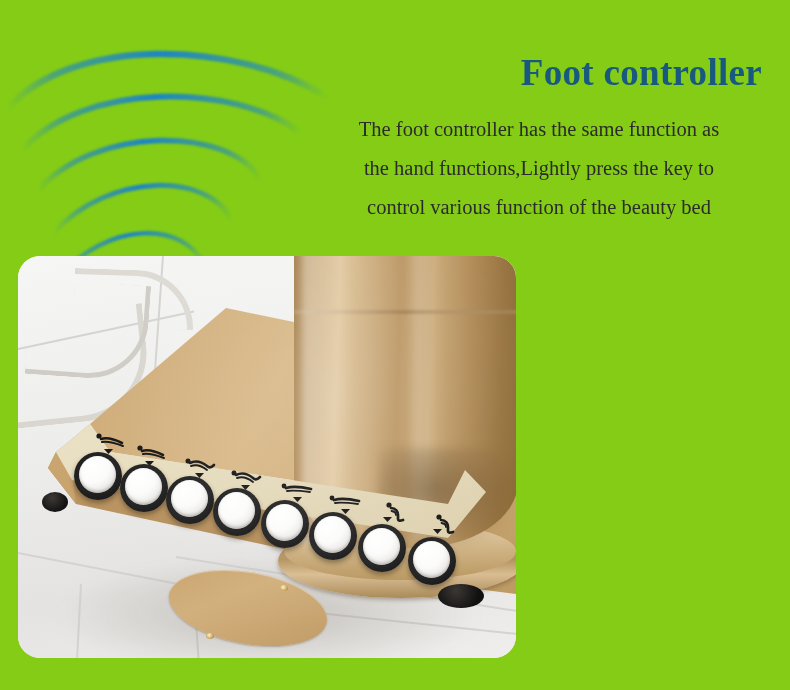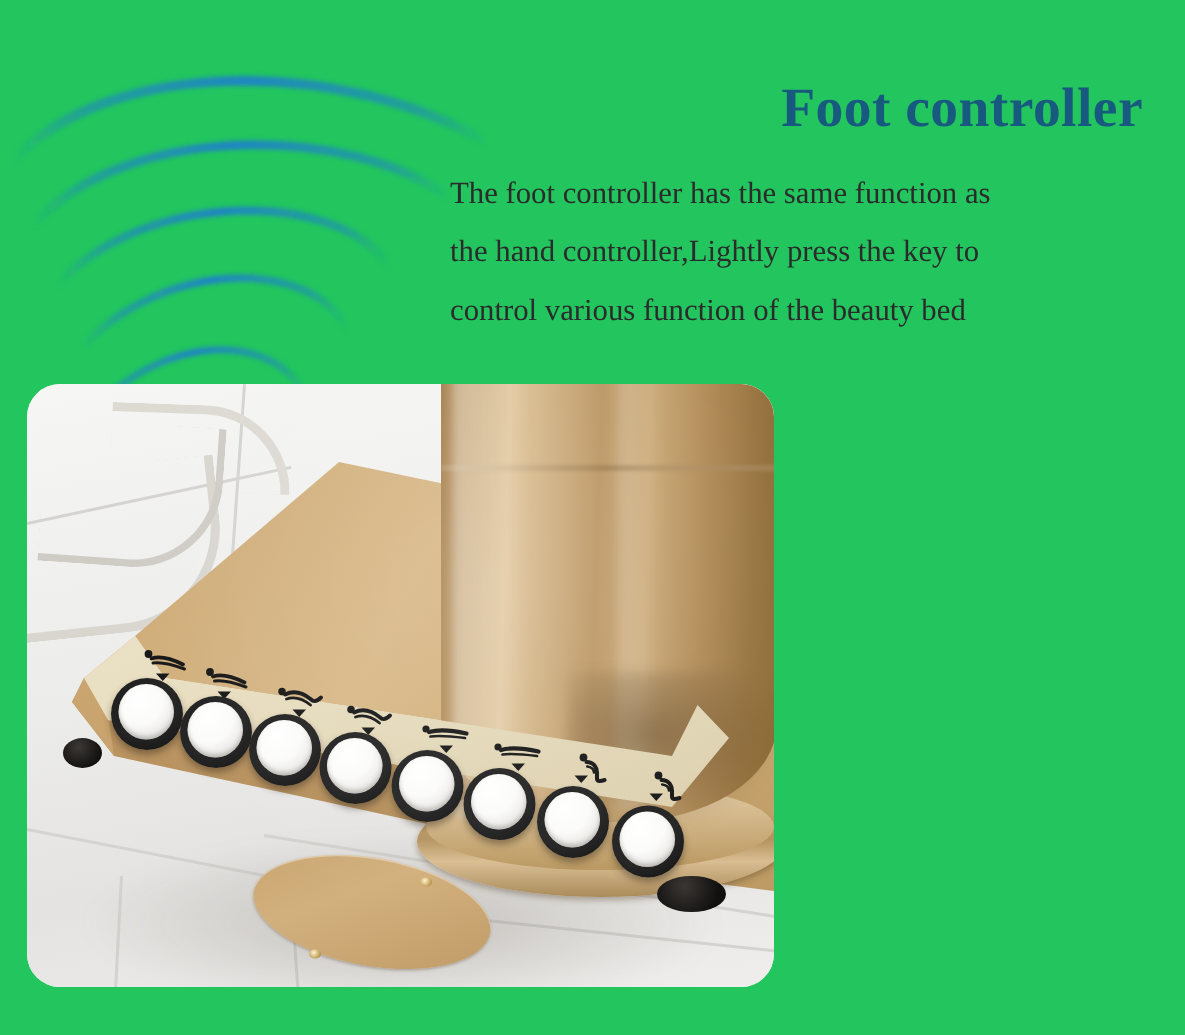--- a/index.html
+++ b/index.html
@@ -5,21 +5,21 @@
   * { margin:0; padding:0; box-sizing:border-box; }
   html,body{
     width:790px; height:690px;
     background:#ffffff;
     font-family:"Liberation Serif", serif;
     overflow:hidden;
   }
   #page{
     position:relative;
     width:790px; height:690px;
-    background:#22c55e;
+    background:#84cc16;
   }
 
   
   #arcs{
     position:absolute; left:0; top:20px;
     width:340px; height:270px;
     pointer-events:none;
   }
   #arcs svg{ display:block; width:100%; height:100%; }
 
@@ -38,20 +38,21 @@
     color:#18597f;
     text-align:right;
     padding-right:16px;
   }
   #desc{
     margin-top:16px;
     font-family:"Liberation Serif", serif;
     font-size:20.5px;
     line-height:39px;
     color:#2b2b2b;
+    text-align:center;
   }
   #desc .l{ display:block; white-space:nowrap; }
 
   
   #photo{
     position:absolute;
     left:18px; top:256px;
     width:498px; height:402px;
     border-radius:22px;
     overflow:hidden;
@@ -280,21 +281,21 @@
         <path name="arc-4" d="M54,212 C110,152 208,152 232,200" stroke-width="5"></path>
         <path d="M58,258 C108,200 186,200 206,248" stroke-width="4.6"></path>
       </g>
     </svg>
   </div>
 
   <div id="header">
     <div id="title">Foot controller</div>
     <div id="desc">
       <span class="l">The foot controller has the same function as</span>
-      <span class="l">the hand controller,Lightly press the key to</span>
+      <span class="l">the hand functions,Lightly press the key to</span>
       <span class="l">control various function of the beauty bed</span>
     </div>
   </div>
 
   <div id="photo">
 
     <div class="floor"></div>
     <div class="grout g1"></div>
     <div class="grout g2"></div>
     <div class="grout g3"></div>

